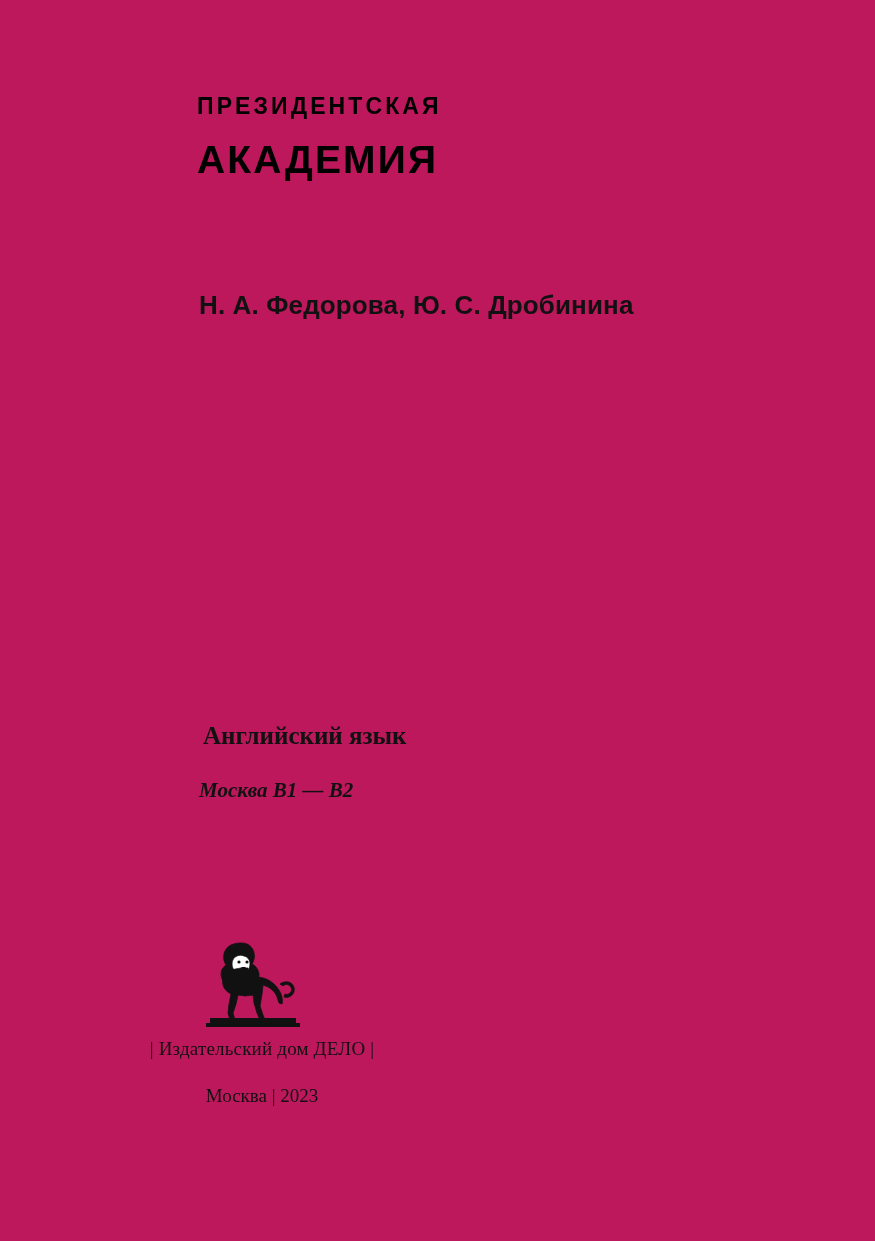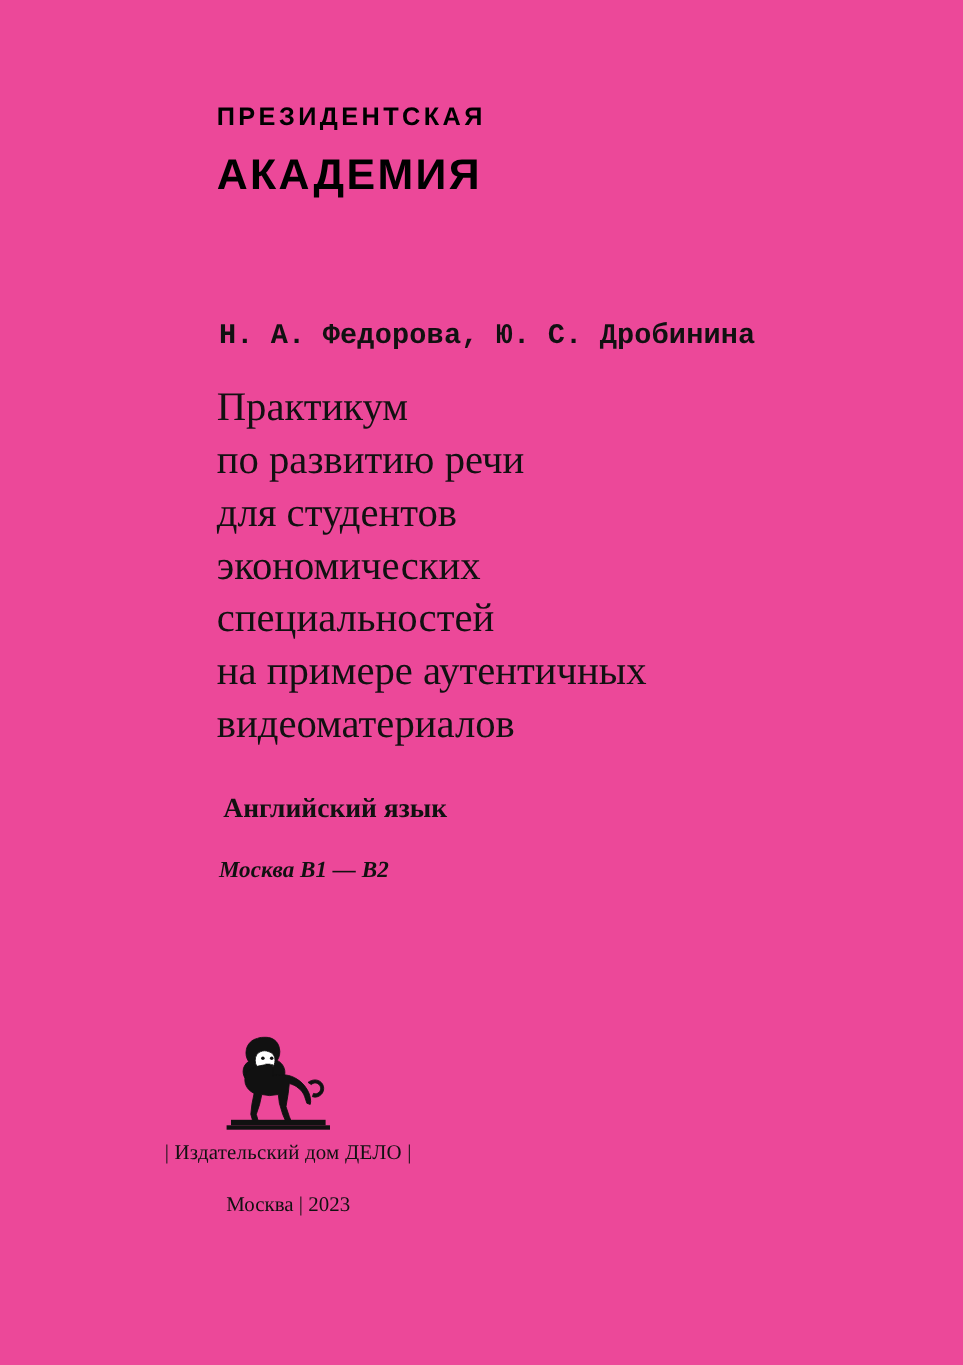--- a/index.html
+++ b/index.html
@@ -4,21 +4,21 @@
 <style>
   html, body {
     margin: 0;
     padding: 0;
     background: #ffffff;
   }
   .page {
     position: relative;
     width: 875px;
     height: 1241px;
-    background: #ec4899;
+    background: #be185d;
     overflow: hidden;
     font-family: "Liberation Serif", serif;
     color: #111111;
   }
 
   
   .academy-logo {
     position: absolute;
     left: 197px;
     top: 95px;
@@ -38,21 +38,21 @@
     letter-spacing: 0.055em;
     display: block;
     margin-top: 22px;
   }
 
   
   .authors {
     position: absolute;
     left: 199px;
     top: 290px;
-    font-family: Liberation Mono, monospace;
+    font-family: Liberation Sans, sans-serif;
     font-weight: bold;
     font-size: 26px;
     letter-spacing: 0.005em;
     color: #111111;
   }
 
   
   .title-block {
     position: absolute;
     left: 197px;
@@ -127,29 +127,20 @@
 
 <div class="page">
 
   <div class="academy-logo">
     <span class="line1">ПРЕЗИДЕНТСКАЯ</span>
     <span class="line2">АКАДЕМИЯ</span>
   </div>
 
   <div class="authors">Н. А. Федорова, Ю. С. Дробинина</div>
 
-  <div class="title-block">
-    <span class="title-line">Практикум</span>
-    <span class="title-line">по развитию речи</span>
-    <span class="title-line">для студентов</span>
-    <span class="title-line">экономических</span>
-    <span class="title-line">специальностей</span>
-    <span class="title-line">на примере аутентичных</span>
-    <span class="title-line">видеоматериалов</span>
-  </div>
 
   <div class="subtitle">Английский язык</div>
 
   <div class="level">Москва B1 — B2</div>
 
   <div class="lion-emblem">
     <svg viewBox="0 0 120 105" width="120" height="105" xmlns="http://www.w3.org/2000/svg" aria-hidden="true">
       <g fill="#111111" stroke="#111111" stroke-width="0.8">
 
         <path d="M38 14c-5 1-9 5-10 10-1 4 0 8 2 11-3 2-5 5-5 9 0 5 3 9 8 11 3 1 6 1 9 0l3-2 4 2c4 1 8 0 11-2 2-2 3-5 3-8 0-5-3-9-7-11 2-3 3-7 2-11-1-6-6-10-12-10-3 0-6 0-8 1z"></path>

